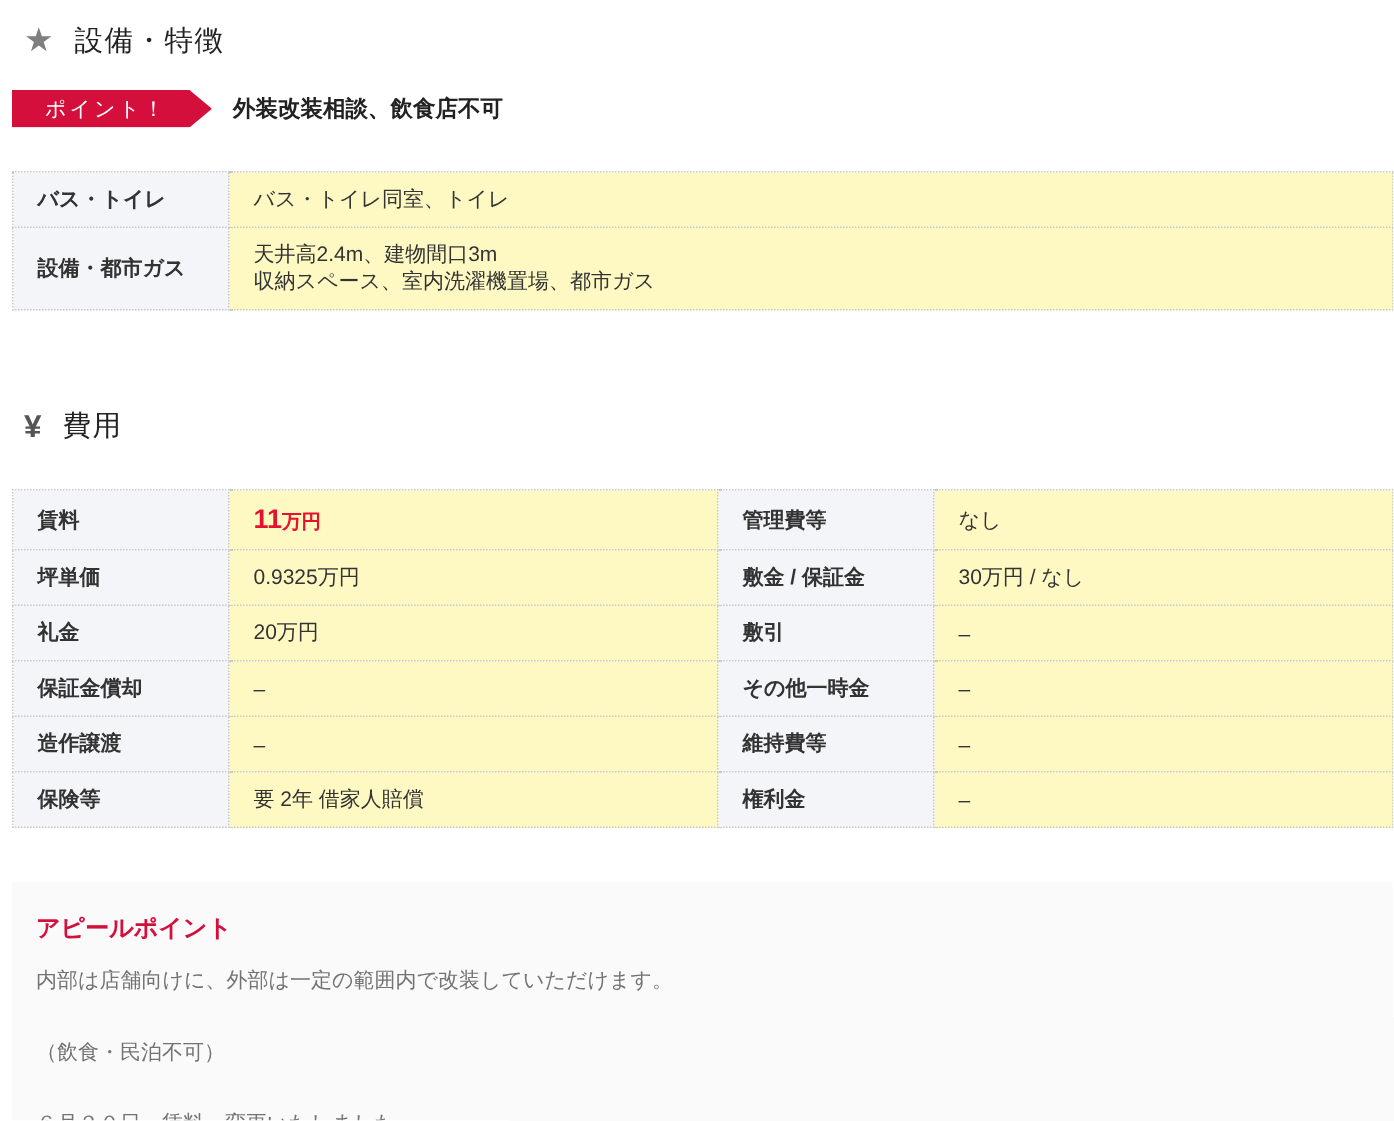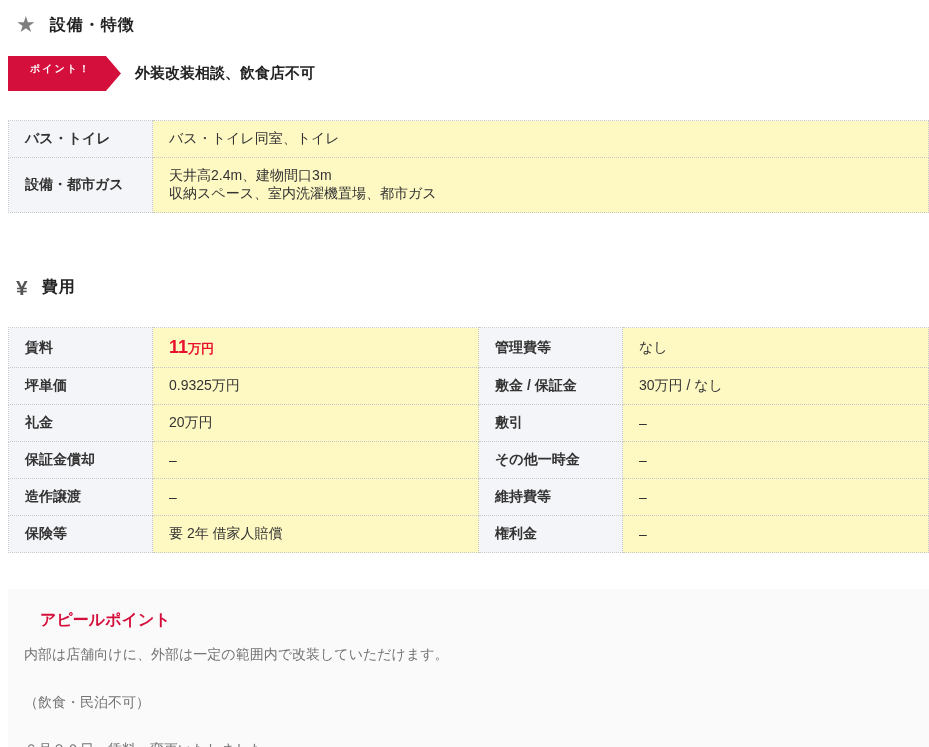--- a/index.html
+++ b/index.html
@@ -27,37 +27,37 @@
     margin-right: 14px;
     line-height: 1;
   }
   .sec-header .sec-icon.yen {
     font-size: 21px;
     font-weight: bold;
     color: #555;
   }
   .sec-header h2 {
     margin: 0;
-    font-size: 16px;
-    font-weight: bold;
+    font-size: 19px;
+    font-weight: normal;
     color: #222;
     letter-spacing: 1px;
   }
   
   .point-row {
     display: flex;
     align-items: center;
     margin: 20px 0 0 8px;
   }
   .point-badge {
     background: #d50f3c;
     color: #fff;
-    font-size: 10px;
-    font-weight: bold;
-    height: 35px;
+    font-size: 14px;
+    font-weight: normal;
+    height: 25px;
     line-height: 25px;
     padding: 0 30px 0 22px;
     letter-spacing: 2px;
     clip-path: polygon(0 0, calc(100% - 15px) 0, 100% 50%, calc(100% - 15px) 100%, 0 100%);
   }
   .point-text {
     margin-left: 14px;
     font-size: 15px;
     font-weight: bold;
     color: #222;
@@ -99,21 +99,21 @@
   .appeal {
     margin: 36px 0 0 8px;
     background: #fafafa;
     padding: 21px 16px 30px 16px;
     min-height: 210px;
   }
   .appeal-title {
     color: #d50f3c;
     font-size: 16px;
     font-weight: bold;
-    margin: 0 0 14px 16px;
+    margin: 0 0 14px 0;
   }
   .appeal p.body-line {
     font-size: 14px;
     color: #737373;
     margin: 0 0 28px 0;
     line-height: 1.4;
   }
   .appeal p.body-line:last-child { margin-bottom: 0; }
 </style>
 </head>

